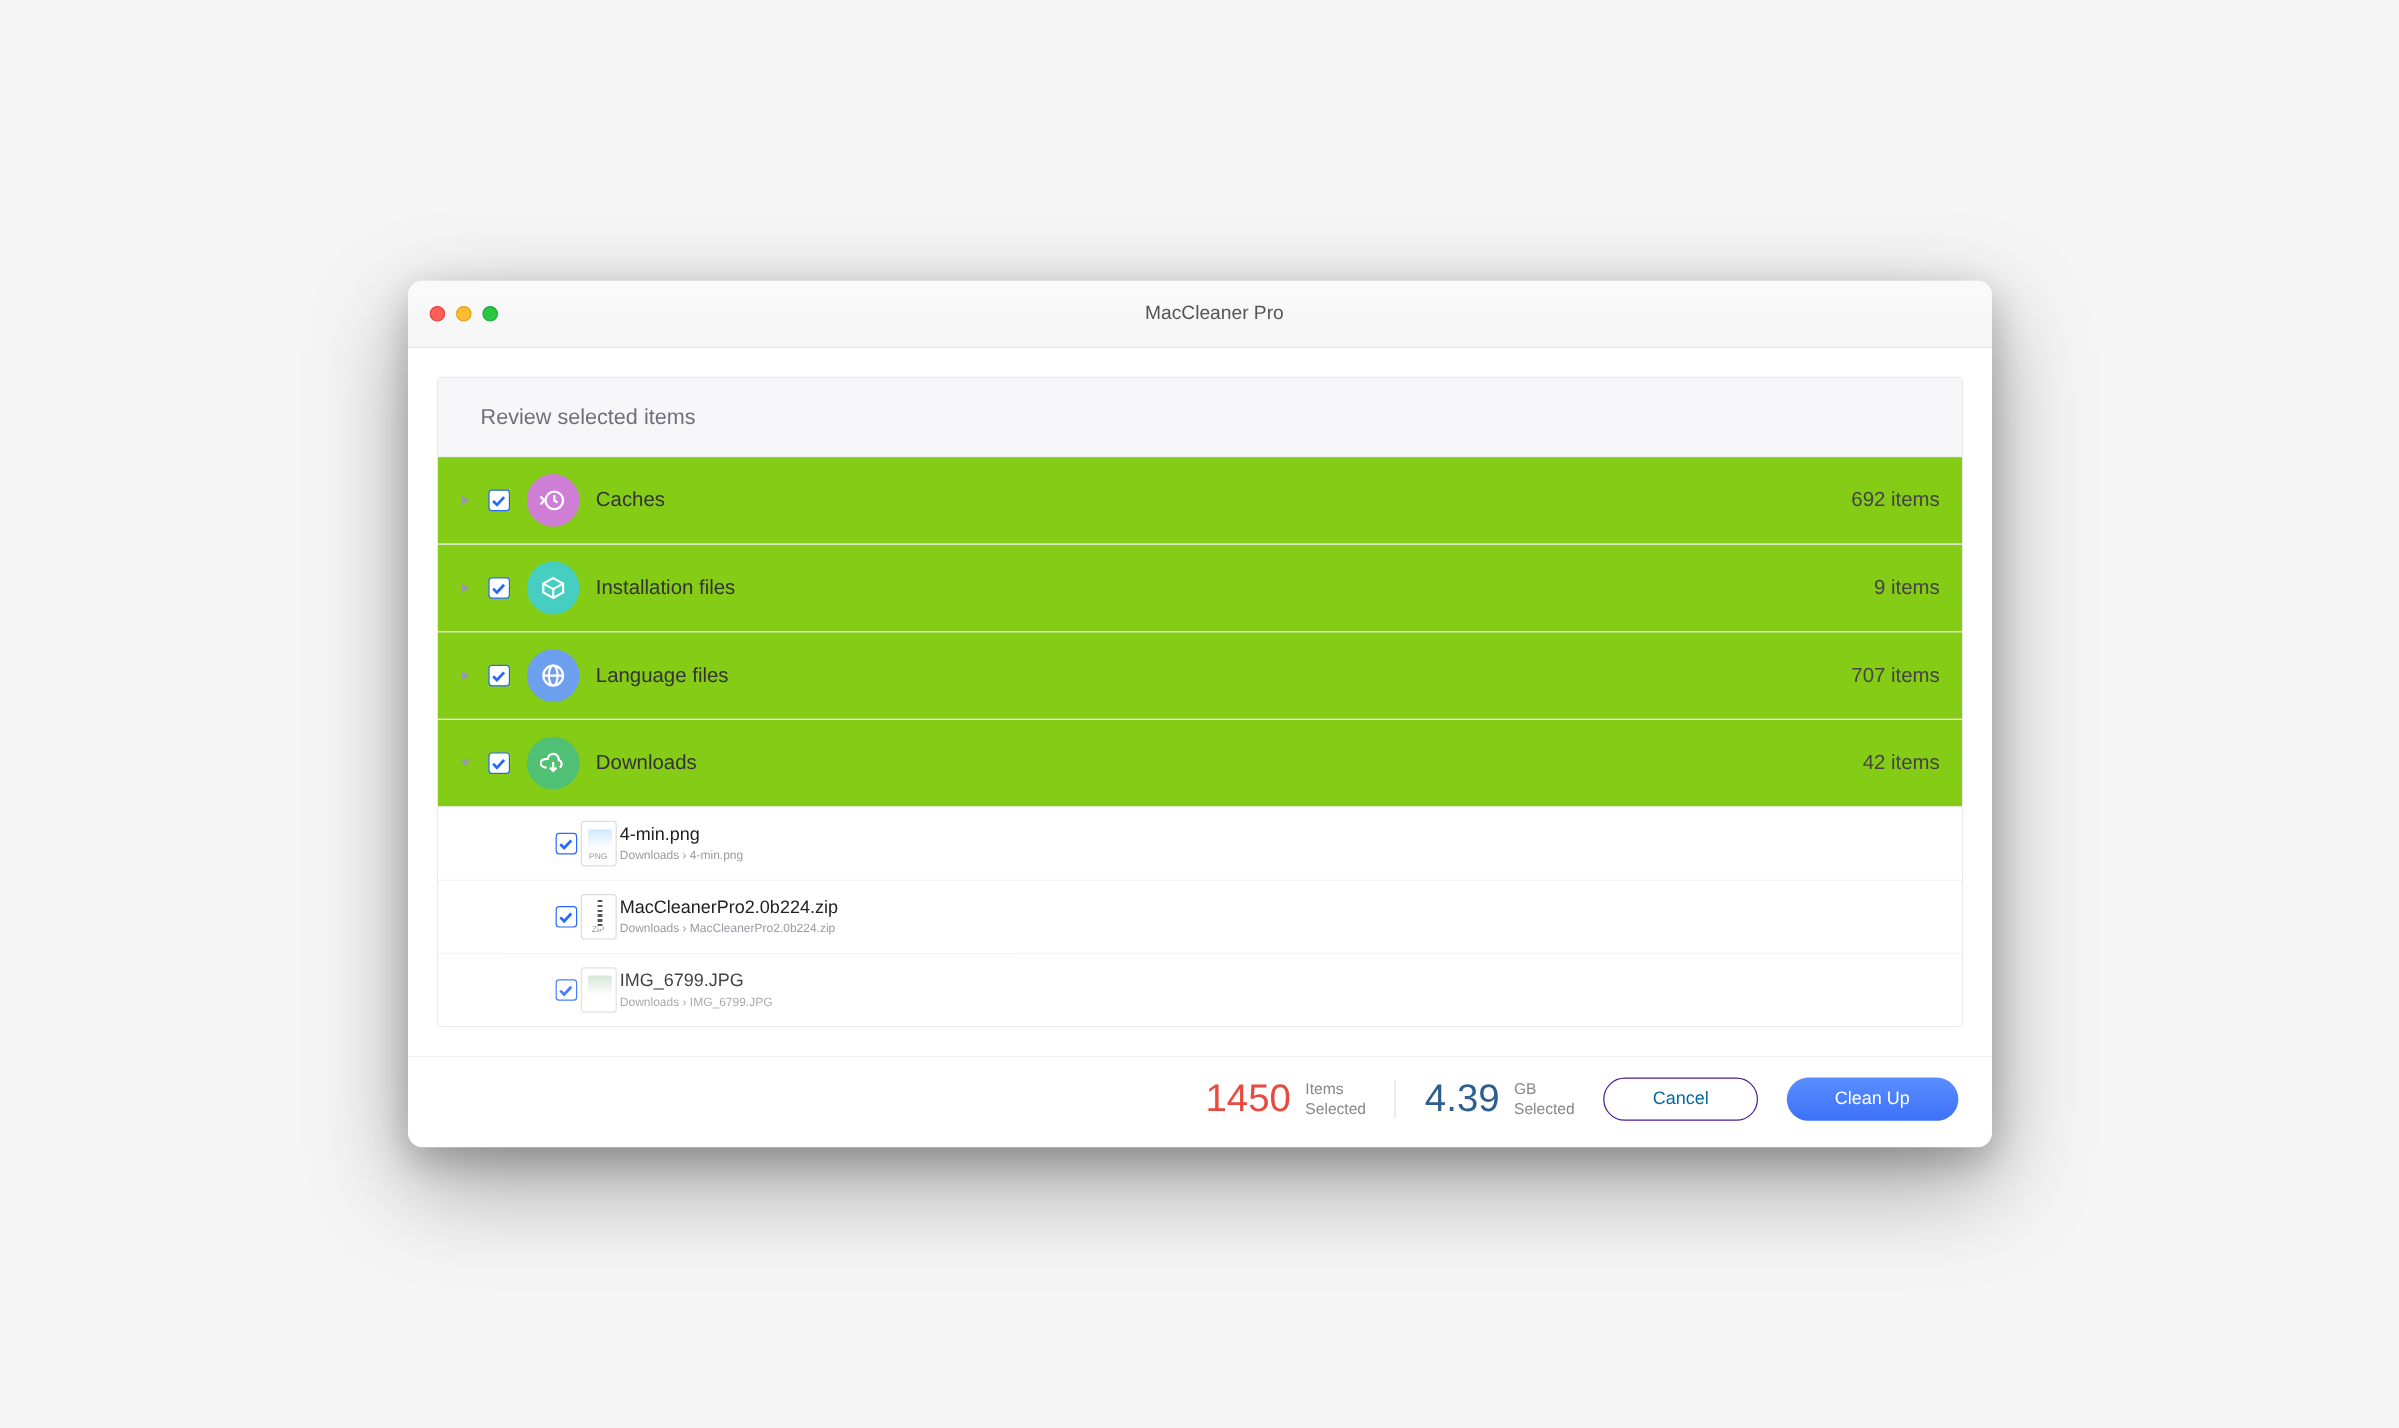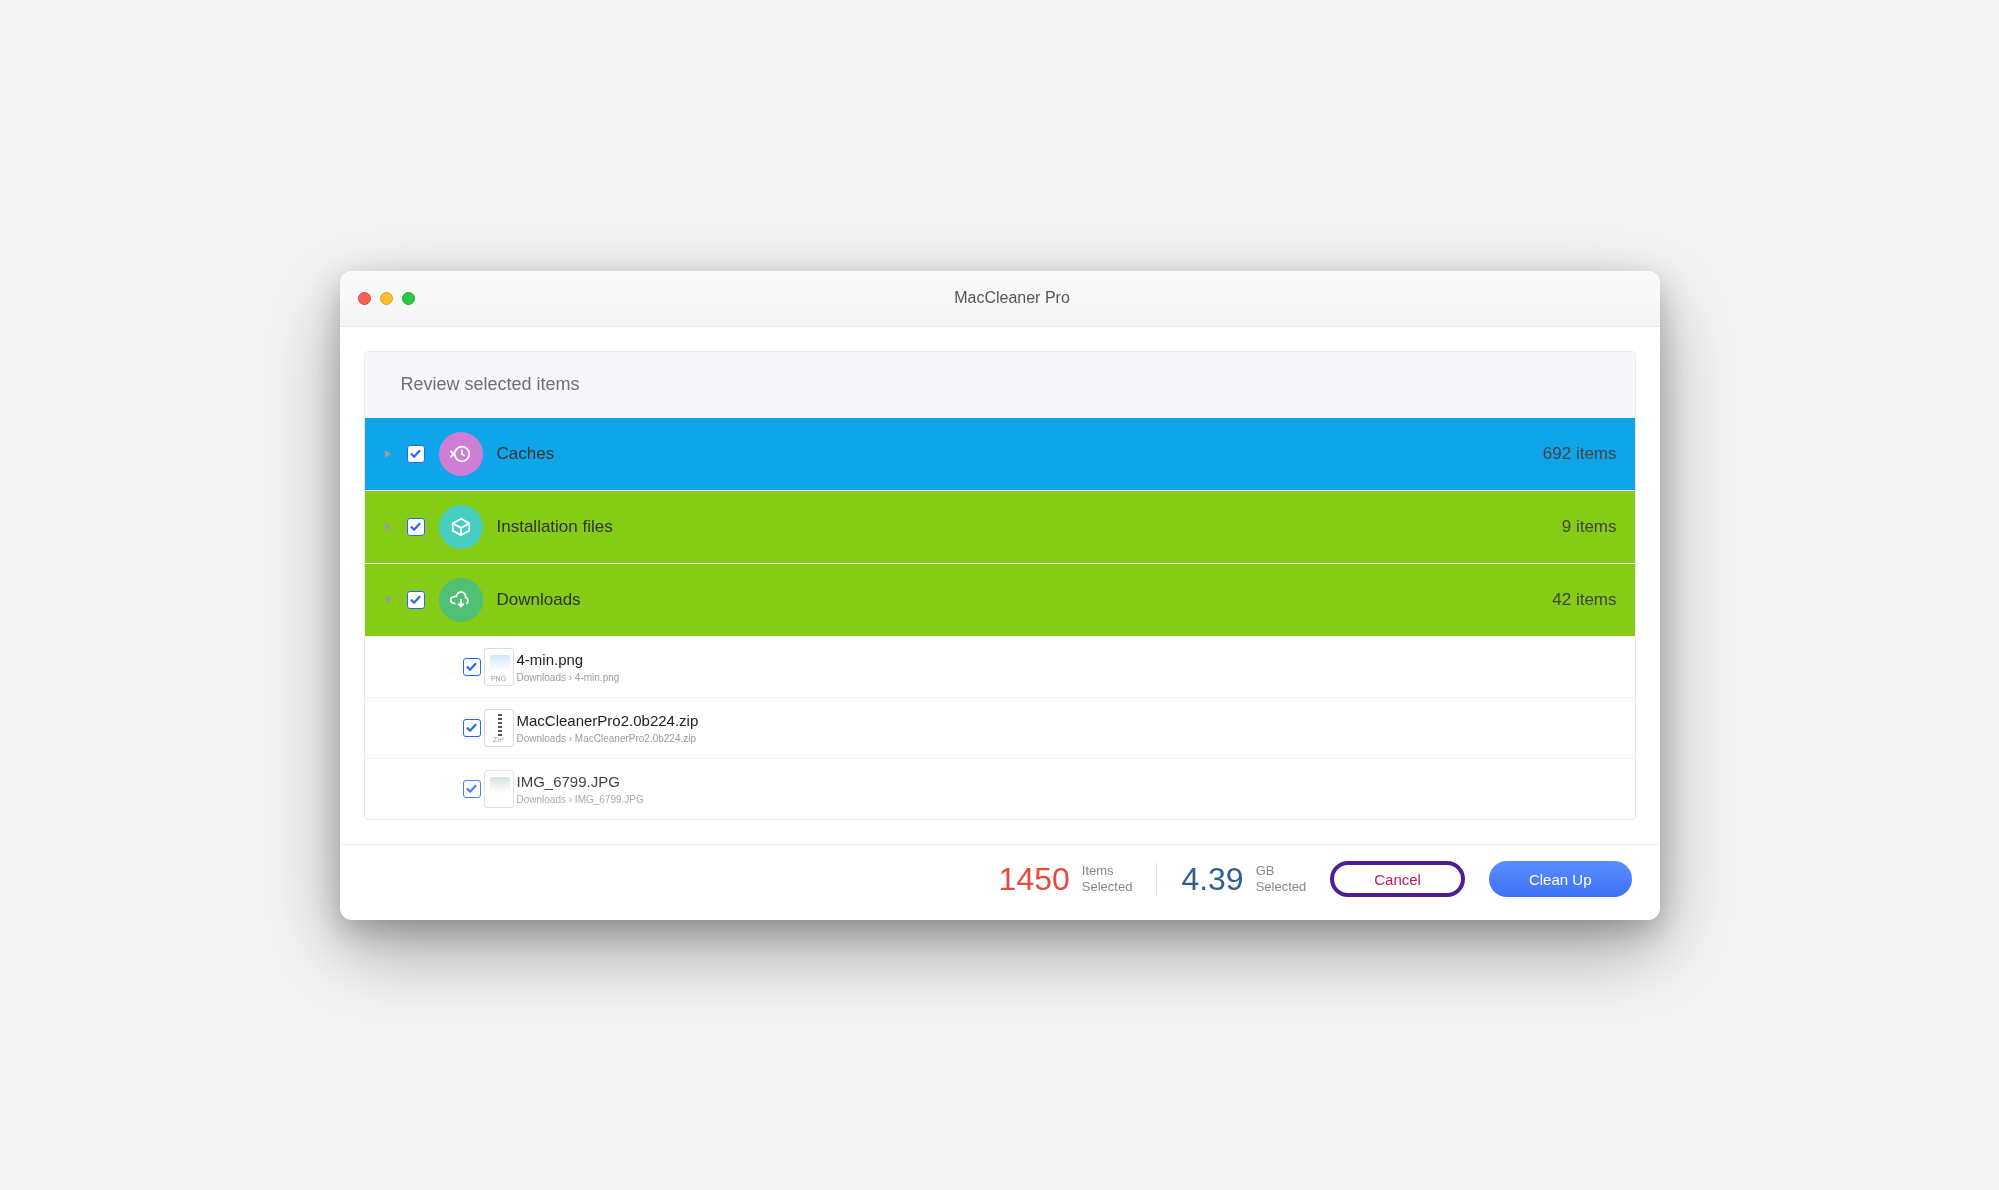--- a/index.html
+++ b/index.html
@@ -56,21 +56,21 @@
       font-size: 18px; color: #6f6f7a; font-weight: 400;
       background: #f7f7f9;
     }
     .cat-row {
       display: flex; align-items: center;
       padding: 14px 18px;
       border-top: 1px solid #eee;
       background: #84cc16;
       gap: 14px;
     }
-    .cat-row.selected { background: #0ea5e9; }
+    .cat-row.selected { background: #84cc16; }
     .disclosure {
       width: 10px; height: 10px;
       color: #9a9aa2;
       display:flex; align-items:center; justify-content:center;
       cursor: pointer;
     }
     .disclosure svg { width: 10px; height: 10px; fill: #9a9aa2; }
     .checkbox {
       width: 18px; height: 18px;
       border: 1.5px solid #2968ff;
@@ -119,21 +119,21 @@
     .stat-lbl { font-size: 13px; color: #888; line-height: 1.2; }
     .divider { width:1px; height:32px; background:#e0e0e0; }
     .btn {
       height: 36px; padding: 0 40px;
       border-radius: 18px;
       font-size: 15px;
       cursor: pointer;
       display:flex; align-items:center; justify-content:center;
     }
     .btn-cancel {
-      background: #fff; border:4px solid #4c1d95; color:#be185d;
+      background: #fff; border:1px solid #4c1d95; color:#0369a1;
     }
     .btn-primary {
       background: linear-gradient(#5a8eff, #3d71f8);
       border: none; color: #fff;
     }
     
     .doc-shape {
       width: 30px; height: 38px; background:#fff; border:1px solid #ddd;
       border-radius: 3px; position:relative;
       display:flex; align-items:flex-end; justify-content:center;
@@ -202,20 +202,41 @@
             <svg viewBox="0 0 24 24" fill="none" stroke="#fff" stroke-width="2">
                 <path d="M12 3 L21 8 L21 16 L12 21 L3 16 L3 8 Z"></path>
                 <path d="M3 8 L12 13 L21 8"></path>
                 <path d="M12 13 L12 21"></path>
               </svg>
           </div>
           <div class="cat-label">Installation files</div>
           <div class="cat-count">9 items</div>
         </div>
 
+        <div class="cat-row">
+          <div class="disclosure">
+            <svg viewBox="0 0 10 10">
+                <polygon points="2,1 8,5 2,9"></polygon>
+              </svg>
+          </div>
+          <div class="checkbox">
+            <svg viewBox="0 0 14 12">
+                <polyline points="2,6 5.5,9.5 12,2.5"></polyline>
+              </svg>
+          </div>
+          <div class="cat-icon" style="background:#6d9fef;">
+            <svg viewBox="0 0 24 24" fill="none" stroke="#fff" stroke-width="2">
+                <circle cx="12" cy="12" r="9"></circle>
+                <ellipse cx="12" cy="12" rx="4" ry="9"></ellipse>
+                <line x1="3" y1="12" x2="21" y2="12"></line>
+              </svg>
+          </div>
+          <div class="cat-label">Language files</div>
+          <div class="cat-count">707 items</div>
+        </div>
 
         <div class="cat-row">
           <div class="disclosure">
             <svg viewBox="0 0 10 10">
                 <polygon points="1,2 9,2 5,8"></polygon>
               </svg>
           </div>
           <div class="checkbox">
             <svg viewBox="0 0 14 12">
                 <polyline points="2,6 5.5,9.5 12,2.5"></polyline>

